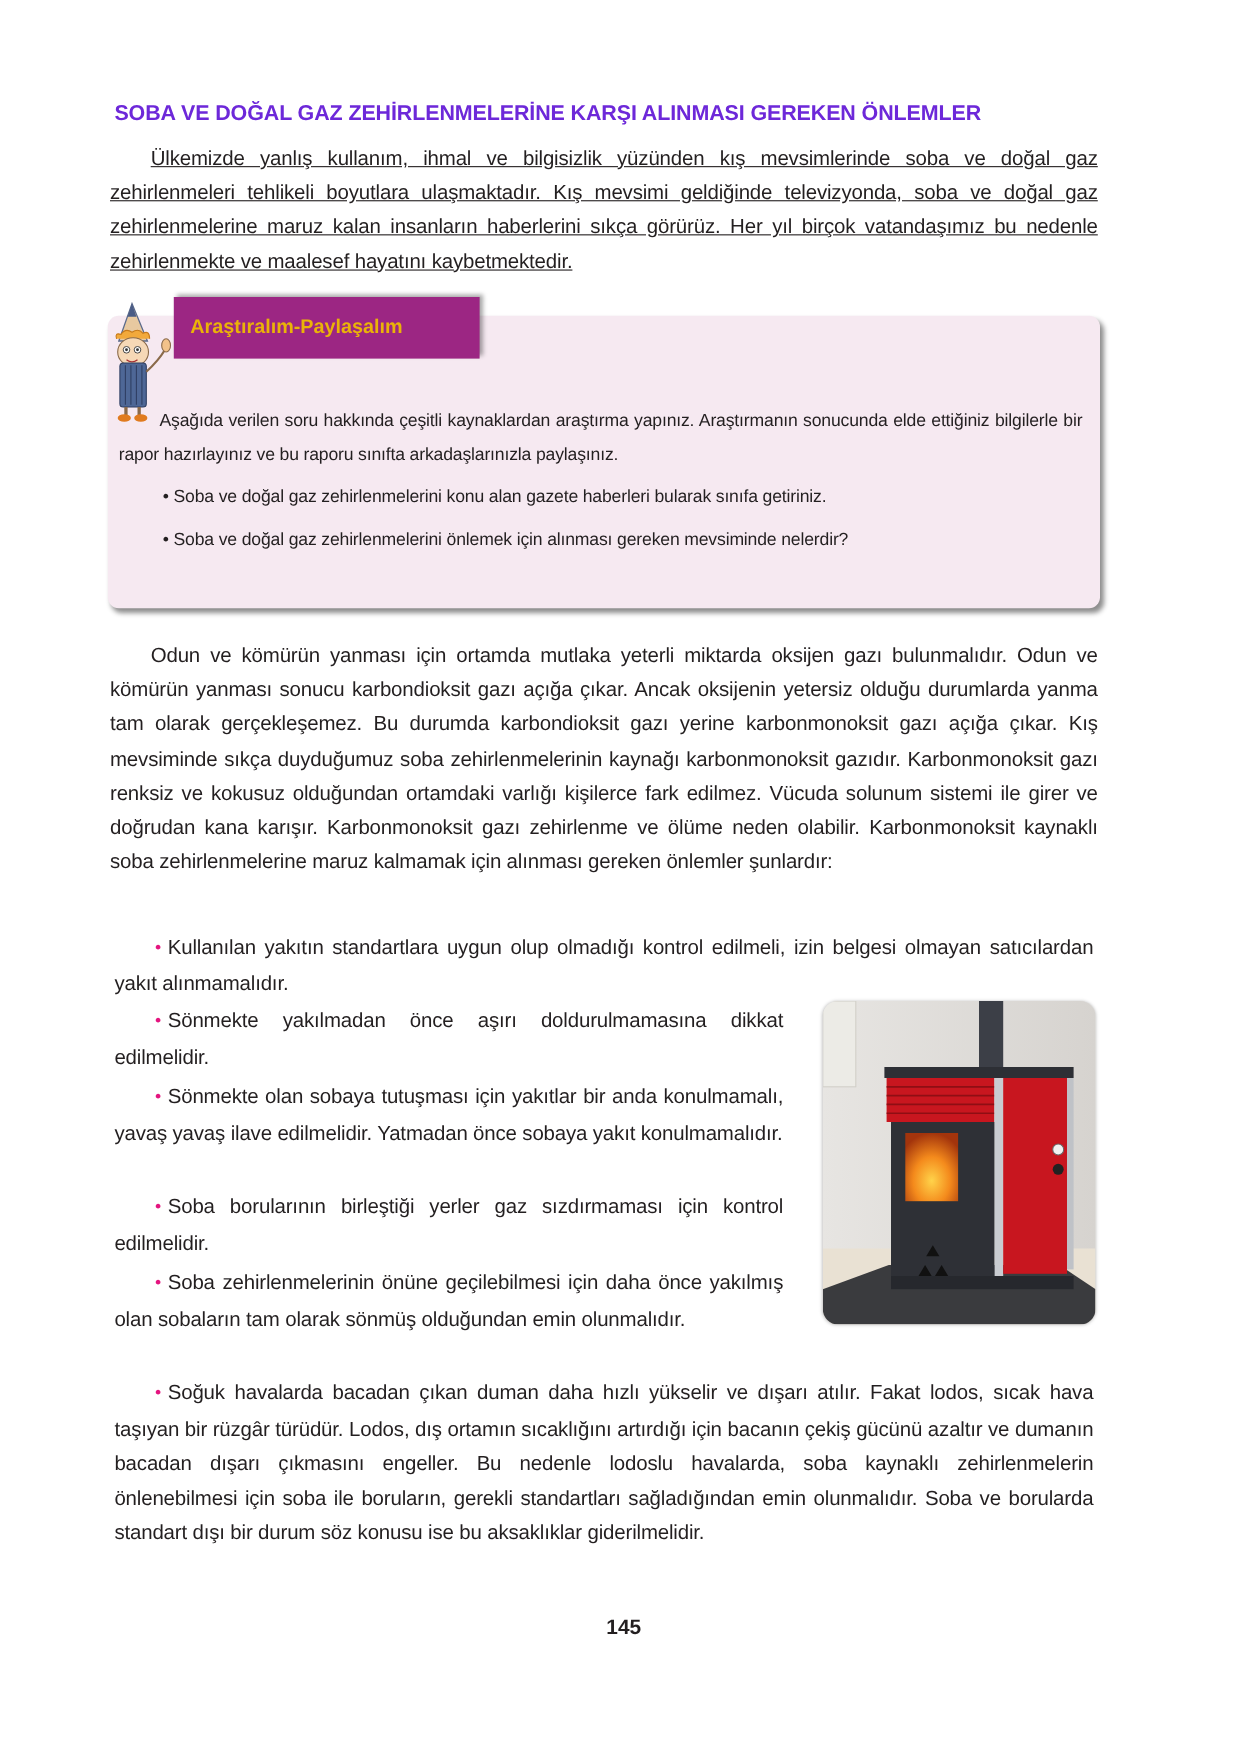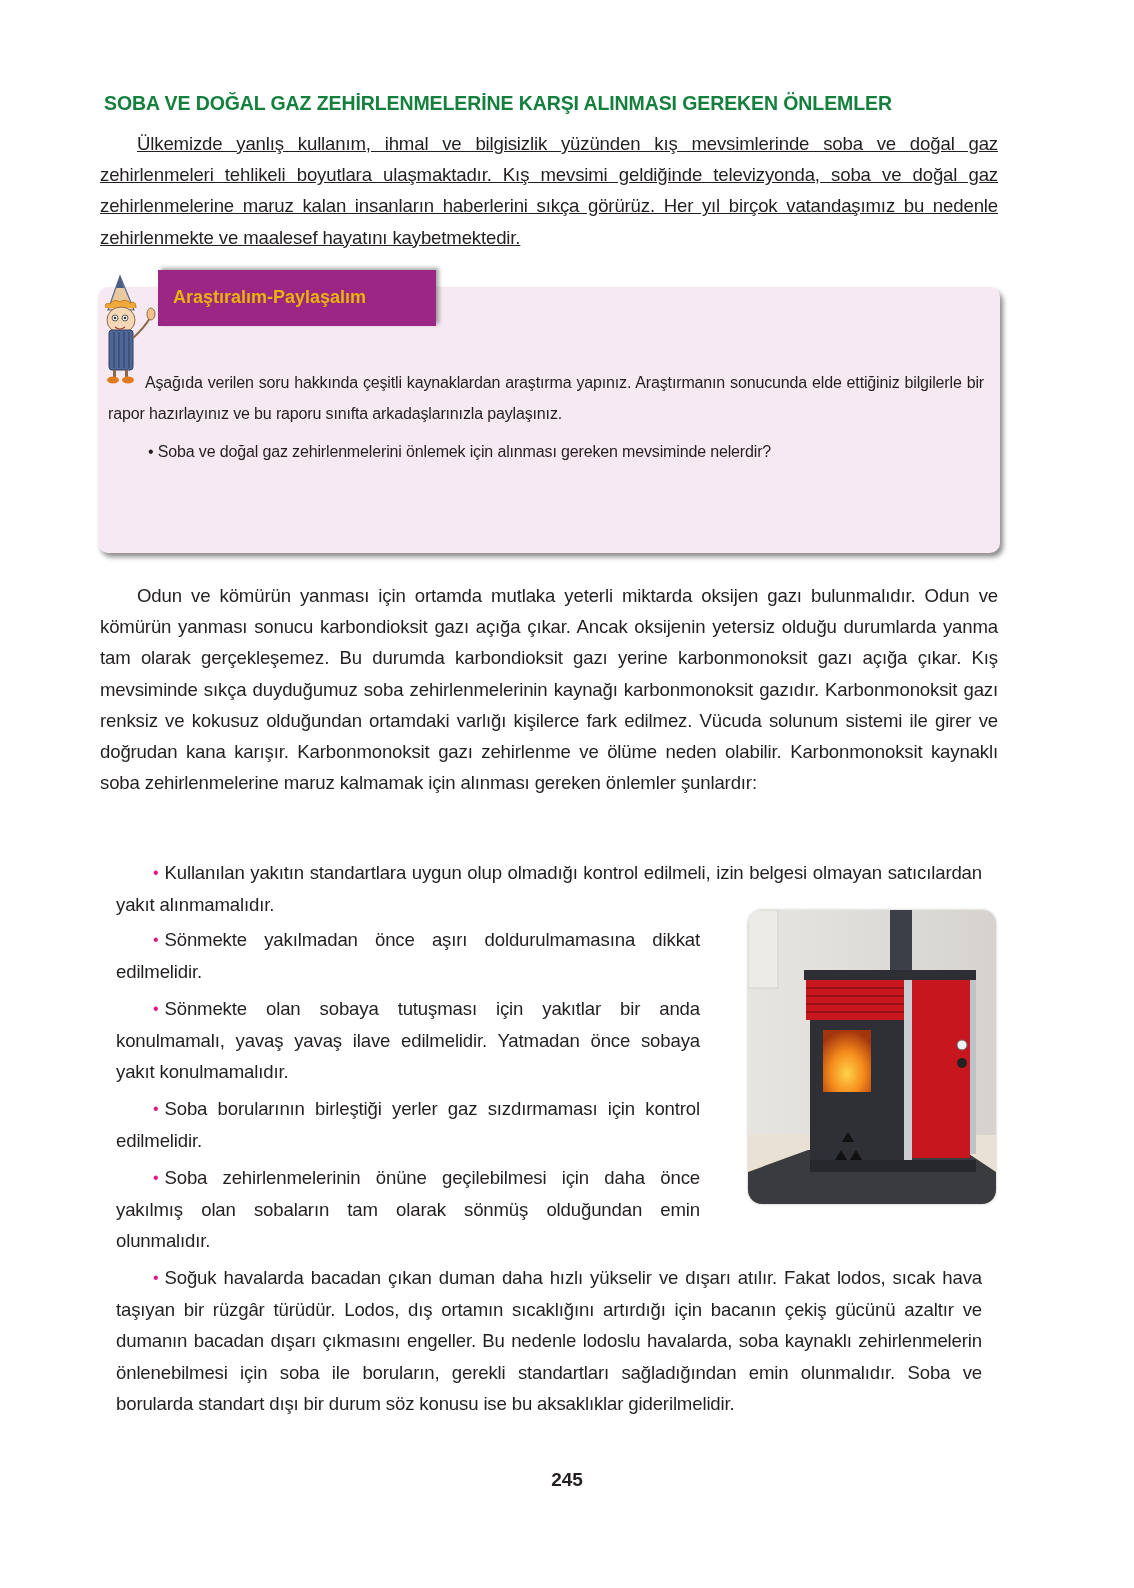--- a/index.html
+++ b/index.html
@@ -1,31 +1,31 @@
 <!DOCTYPE html>
 <html><head>
 <meta charset="utf-8">
 <style>
   html,body{margin:0;padding:0;background:#ffffff;}
   body{width:1134px;height:1588px;position:relative;overflow:hidden;font-family:"Liberation Sans","DejaVu Sans",sans-serif;color:#231f20;}
   .page{position:absolute;left:0;top:0;width:1134px;height:1588px;}
-  .title{position:absolute;left:104px;top:92px;width:890px;font-weight:bold;font-size:19.5px;color:#15803d;letter-spacing:-0.1px;white-space:nowrap;}
+  .title{position:absolute;left:104px;top:92px;width:890px;font-weight:bold;font-size:19.5px;color:#6d28d9;letter-spacing:-0.1px;white-space:nowrap;}
   .para{position:absolute;left:100px;width:898px;font-size:18.6px;line-height:31.2px;text-align:justify;text-align-last:auto;letter-spacing:-0.15px;}
   .para p{margin:0;text-indent:37px;}
   .intro{top:128px;text-decoration:underline;}
   .box{position:absolute;left:98px;top:287px;width:902px;height:266px;background:#f6e9f1;border-radius:10px;box-shadow:3px 4px 5px rgba(0,0,0,0.45);}
   .tab{position:absolute;left:158px;top:270px;width:278px;height:56px;background:#9c2683;box-shadow:3px -2px 4px rgba(0,0,0,0.35);z-index:3;}
   .tab span{position:absolute;left:15px;top:17px;color:#eab308;font-weight:bold;font-size:18px;}
   .mascot{position:absolute;left:100px;top:272px;width:62px;height:116px;z-index:4;}
   .box-text{position:absolute;left:108px;top:367px;width:876px;font-size:16px;line-height:31.2px;text-align:justify;z-index:2;letter-spacing:-0.15px;}
   .box-text p{margin:0;text-indent:37px;}
   .box-text .b{margin-top:7px;text-indent:0;padding-left:40px;text-align:left;white-space:nowrap;}
   .body1{top:580px;}
   .bul{position:absolute;left:100px;font-size:18.6px;line-height:31.2px;text-align:justify;letter-spacing:-0.15px;}
-  .bul p{margin:16px;text-indent:37px;}
+  .bul p{margin:4px;text-indent:37px;}
   .dot{color:#e4157f;font-size:16px;position:relative;top:-1px;margin-right:6px;}
   .photo{position:absolute;left:748px;top:910px;width:248px;height:294px;border-radius:14px;overflow:hidden;box-shadow:0 0 3px rgba(0,0,0,0.25);background:#e4e2df;}
   .pagenum{position:absolute;left:0;width:1134px;top:1469px;text-align:center;font-weight:bold;font-size:19px;}
 </style>
 </head>
 <body>
 
 <div class="page">
 
   <div class="title">SOBA VE DOĞAL GAZ ZEHİRLENMELERİNE KARŞI ALINMASI GEREKEN ÖNLEMLER</div>
@@ -56,20 +56,21 @@
     <path d="M33 66 Q44 56 50 46" fill="none" stroke="#8a6a4a" stroke-width="2"></path>
     <ellipse cx="51" cy="42" rx="4" ry="6" fill="#f2c28a" stroke="#8a6a4a" stroke-width="1"></ellipse>
     <rect x="13" y="98" width="3" height="8" fill="#8a6a4a"></rect>
     <rect x="25" y="98" width="3" height="8" fill="#8a6a4a"></rect>
     <ellipse cx="13" cy="108" rx="6" ry="3.5" fill="#e07b1f"></ellipse>
     <ellipse cx="28" cy="108" rx="6" ry="3.5" fill="#e07b1f"></ellipse>
   </svg>
 
   <div class="box-text">
     <p>Aşağıda verilen soru hakkında çeşitli kaynaklardan araştırma yapınız. Araştırmanın sonucunda elde ettiğiniz bilgilerle bir rapor hazırlayınız ve bu raporu sınıfta arkadaşlarınızla paylaşınız.</p>
+    <p class="b">• <span>Soba ve doğal gaz zehirlenmelerini konu alan gazete haberleri bularak sınıfa getiriniz.</span></p>
     <p class="b">• <span>Soba ve doğal gaz zehirlenmelerini önlemek için alınması gereken mevsiminde nelerdir?</span></p>
   </div>
 
   <div class="para body1">
     <p>Odun ve kömürün yanması için ortamda mutlaka yeterli miktarda oksijen gazı bulunmalıdır. Odun ve kömürün yanması sonucu karbondioksit gazı açığa çıkar. Ancak oksijenin yetersiz olduğu durumlarda yanma tam olarak gerçekleşemez. Bu durumda karbondioksit gazı yerine karbonmonoksit gazı açığa çıkar. Kış mevsiminde sıkça duyduğumuz soba zehirlenmelerinin kaynağı karbonmonoksit gazıdır. Karbonmonoksit gazı renksiz ve kokusuz olduğundan ortamdaki varlığı kişilerce fark edilmez. Vücuda solunum sistemi ile girer ve doğrudan kana karışır. Karbonmonoksit gazı zehirlenme ve ölüme neden olabilir. Karbonmonoksit kaynaklı soba zehirlenmelerine maruz kalmamak için alınması gereken önlemler şunlardır:</p>
   </div>
 
   <div class="bul" style="top:841px;width:898px;">
     <p><span class="dot">•</span><span>Kullanılan yakıtın standartlara uygun olup olmadığı kontrol edilmeli, izin belgesi olmayan satıcılardan yakıt alınmamalıdır.</span></p>
   </div>
@@ -125,14 +126,14 @@
       <rect x="75" y="120" width="48" height="62" fill="url(#fire)"></rect>
       <polygon points="100,222 106,232 94,232" fill="#111"></polygon>
       <polygon points="93,240 99,250 87,250" fill="#111"></polygon>
       <polygon points="108,240 114,250 102,250" fill="#111"></polygon>
       <circle cx="214" cy="135" r="5" fill="#f2f2f2" stroke="#666"></circle>
       <circle cx="214" cy="153" r="5" fill="#222"></circle>
       <rect x="62" y="250" width="166" height="12" fill="#26282d"></rect>
     </svg>
   </div>
 
-  <div class="pagenum">245</div>
+  <div class="pagenum">145</div>
 </div>
 
 </body></html>

